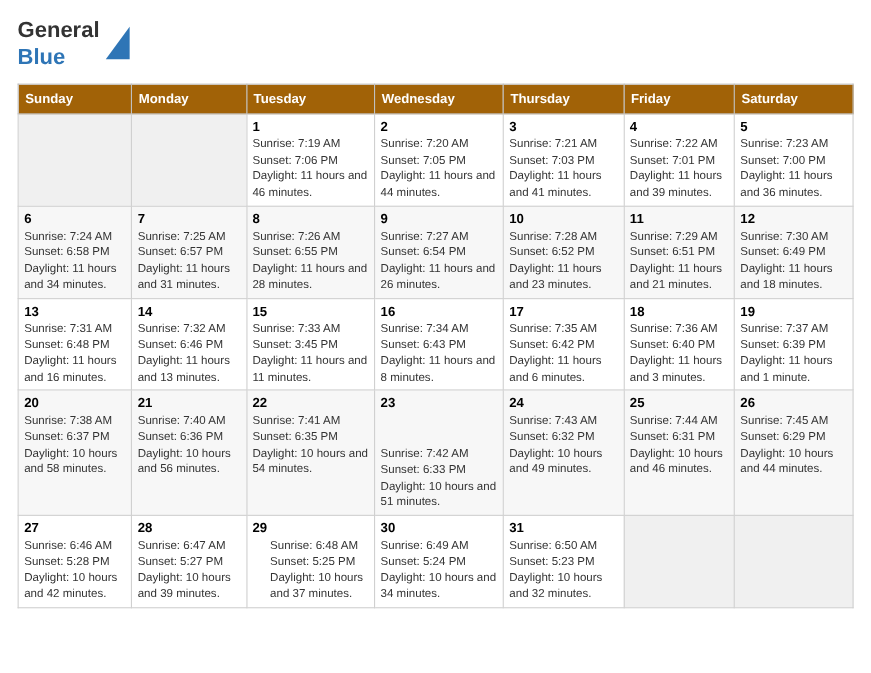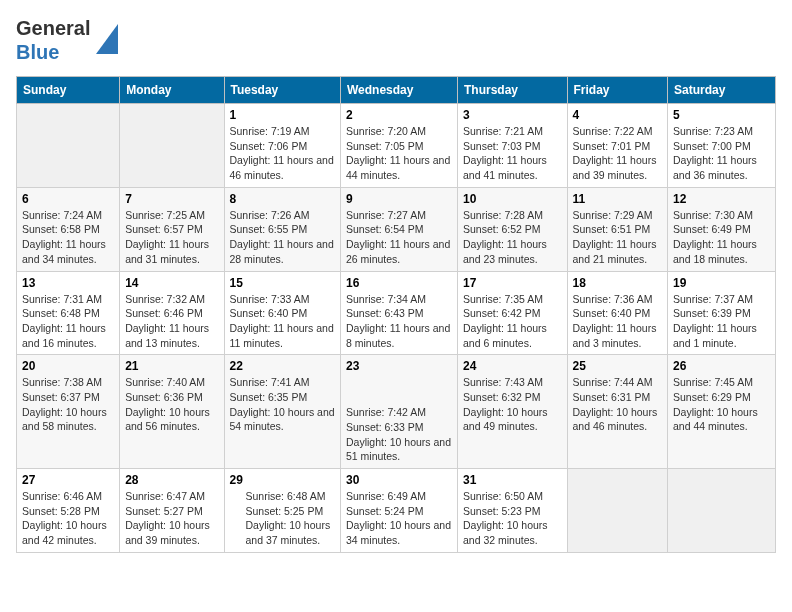--- a/index.html
+++ b/index.html
@@ -34,21 +34,21 @@
       font-size: 16px;
       font-weight: normal;
       color: #555;
     }
     table {
       width: 100%;
       border-collapse: collapse;
       font-size: 11px;
     }
     thead tr th {
-      background-color: #0369a1;
+      background-color: #a16207;
       color: #fff;
       text-align: left;
       padding: 6px 6px;
       font-size: 12px;
       font-weight: bold;
       border: 1px solid #c0c0c0;
     }
     tbody tr td {
       border: 1px solid #d0d0d0;
       vertical-align: top;
@@ -202,21 +202,21 @@
         </td>
         <td>
           <span class="day-number">14</span>
           <div class="day-info" style="white-space: pre-line;">Sunrise: 7:32 AM
 Sunset: 6:46 PM
 Daylight: 11 hours and 13 minutes.</div>
         </td>
         <td>
           <span class="day-number">15</span>
           <div class="day-info" style="white-space: pre-line;">Sunrise: 7:33 AM
-Sunset: 6:40 PM
+Sunset: 3:45 PM
 Daylight: 11 hours and 11 minutes.</div>
         </td>
         <td>
           <span class="day-number">16</span>
           <div class="day-info" style="white-space: pre-line;">Sunrise: 7:34 AM
 Sunset: 6:43 PM
 Daylight: 11 hours and 8 minutes.</div>
         </td>
         <td>
           <span class="day-number">17</span>

